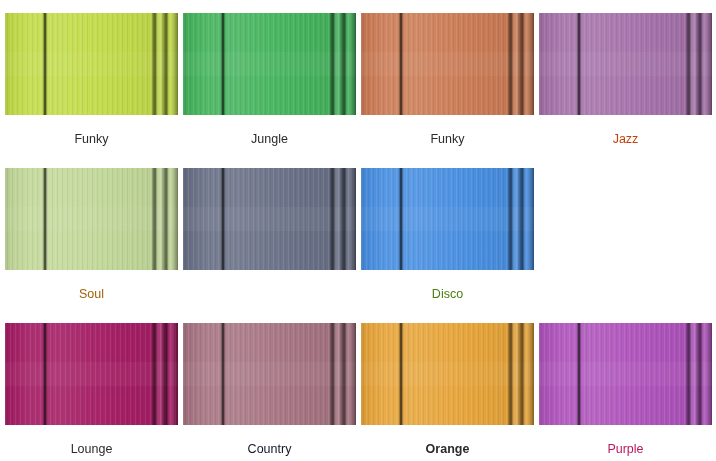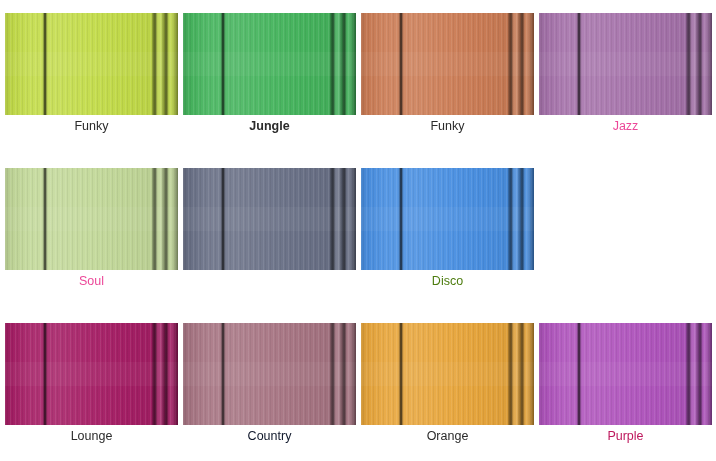--- a/index.html
+++ b/index.html
@@ -116,21 +116,21 @@
     height: 24%;
     background-color: rgba(255,255,255,0.045);
   }
 
   .swatch-label {
     width: 173px;
     text-align: center;
     font-size: 12.5px;
     color: #2b2b2b;
     line-height: 16px;
-    padding-top: 3px;
+    padding-top: 16px;
     white-space: nowrap;
   }
 </style>
 </head>
 <body>
 
 <div id="swatch-grid">
     <div class="swatch-cell" style="left: 5px; top: 13px;">
       <div class="swatch-tile" title="Funky" style="background-color: rgb(195, 220, 74);">
         <div class="sheen"></div>
@@ -142,51 +142,51 @@
       <div class="swatch-label" style="color: rgb(43, 43, 43);">Funky</div>
     </div>
     <div class="swatch-cell" style="left: 183px; top: 13px;">
       <div class="swatch-tile" title="Jungle" style="background-color: rgb(70, 181, 94);">
         <div class="sheen"></div>
         <div class="grain"></div>
         <div class="band"></div>
         <div class="seam-left"></div>
         <div class="seam-right"></div>
       </div>
-      <div class="swatch-label" style="color: rgb(43, 43, 43); font-weight: bold;">Jungle</div>
+      <div class="swatch-label" style="color: rgb(43, 43, 43);">Jungle</div>
     </div>
     <div class="swatch-cell" style="left: 361px; top: 13px;">
       <div class="swatch-tile" title="Folk" style="background-color: rgb(204, 125, 86);">
         <div class="sheen"></div>
         <div class="grain"></div>
         <div class="band"></div>
         <div class="seam-left"></div>
         <div class="seam-right"></div>
       </div>
       <div class="swatch-label" style="color: rgb(43, 43, 43);">Funky</div>
     </div>
     <div class="swatch-cell" style="left: 539px; top: 13px;">
       <div class="swatch-tile" title="Jazz" style="background-color: rgb(166, 115, 171);">
         <div class="sheen"></div>
         <div class="grain"></div>
         <div class="band"></div>
         <div class="seam-left"></div>
         <div class="seam-right"></div>
       </div>
-      <div class="swatch-label" style="color: #ec4899;">Jazz</div>
+      <div class="swatch-label" style="color: #c2410c;">Jazz</div>
     </div>
     <div class="swatch-cell" style="left: 5px; top: 168px;">
       <div class="swatch-tile" title="Soul" style="background-color: rgb(195, 217, 154);">
         <div class="sheen"></div>
         <div class="grain"></div>
         <div class="band"></div>
         <div class="seam-left"></div>
         <div class="seam-right"></div>
       </div>
-      <div class="swatch-label" style="color: #ec4899;">Soul</div>
+      <div class="swatch-label" style="color: #a16207;">Soul</div>
     </div>
     <div class="swatch-cell" style="left: 183px; top: 168px;">
       <div class="swatch-tile" title="Techno" style="background-color: rgb(107, 114, 136);">
         <div class="sheen"></div>
         <div class="grain"></div>
         <div class="band"></div>
         <div class="seam-left"></div>
         <div class="seam-right"></div>
       </div>
     </div>
@@ -221,21 +221,21 @@
       <div class="swatch-label" style="color: #0f172a;">Country</div>
     </div>
     <div class="swatch-cell" style="left: 361px; top: 323px;">
       <div class="swatch-tile" title="Orange" style="background-color: rgb(232, 166, 60);">
         <div class="sheen"></div>
         <div class="grain"></div>
         <div class="band"></div>
         <div class="seam-left"></div>
         <div class="seam-right"></div>
       </div>
-      <div class="swatch-label" style="color: rgb(43, 43, 43);">Orange</div>
+      <div class="swatch-label" style="color: rgb(43, 43, 43); font-weight: bold;">Orange</div>
     </div>
     <div class="swatch-cell" style="left: 539px; top: 323px;">
       <div class="swatch-tile" title="Purple" style="background-color: rgb(176, 85, 189);">
         <div class="sheen"></div>
         <div class="grain"></div>
         <div class="band"></div>
         <div class="seam-left"></div>
         <div class="seam-right"></div>
       </div>
       <div class="swatch-label" style="color: #be185d;">Purple</div>

